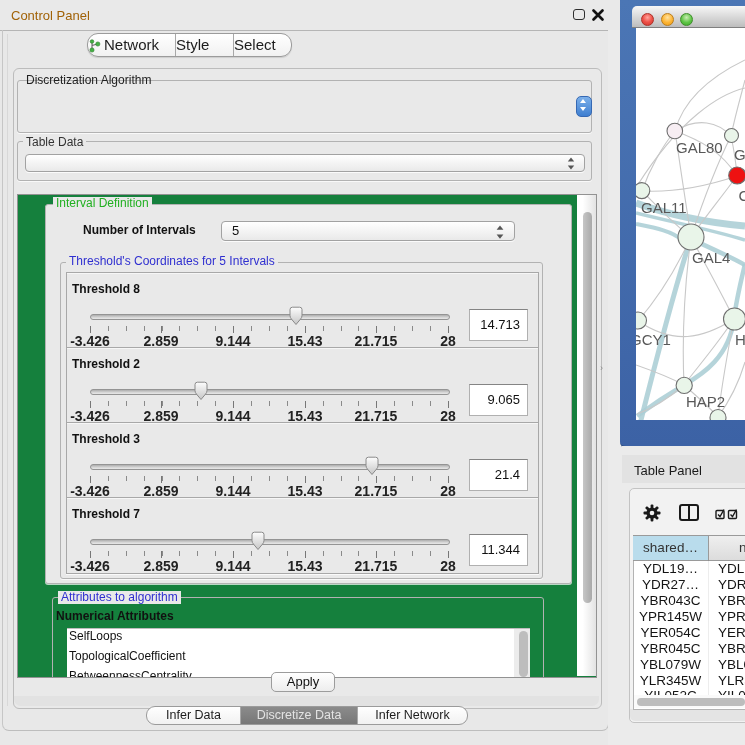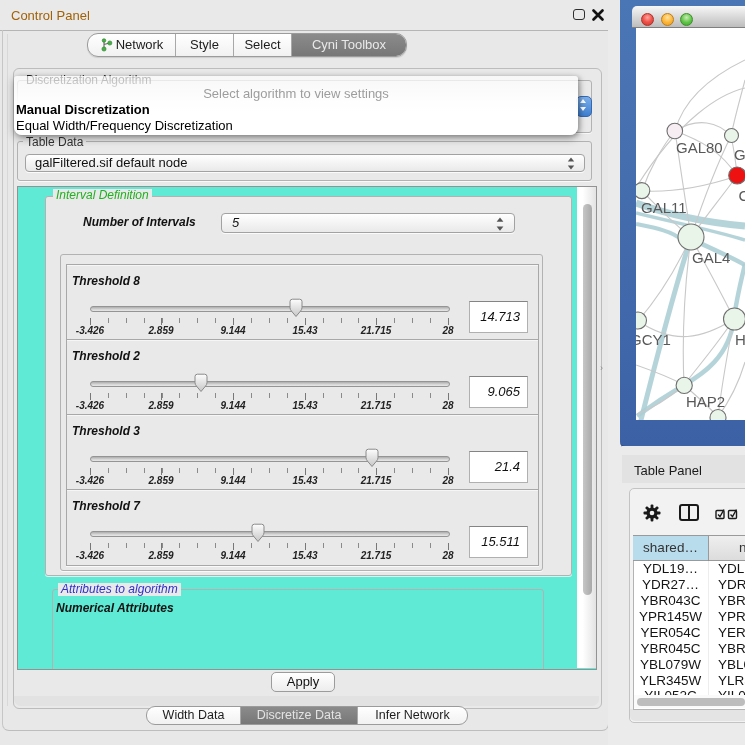--- a/index.html
+++ b/index.html
@@ -14,27 +14,27 @@
 .arrows i{position:absolute;left:0;width:0;height:0;border-left:4px solid transparent;border-right:4px solid transparent;}
 .arrows .up{top:0;border-bottom:5px solid #555;}
 .arrows .dn{bottom:0;border-top:5px solid #555;}
 .tpanel{position:absolute;left:48px;width:471px;height:75px;border:1px solid #a8a8a8;background:#e9e9e9;box-shadow:inset 0 1px 0 #f6f6f6,0 1px 0 #fafafa;}
 .tlabel{position:absolute;left:5px;top:9px;font-weight:bold;font-size:12px;color:#111;}
 .track{position:absolute;left:23px;top:41px;width:358px;height:4px;border:1px solid #949494;border-radius:3px;
   background:linear-gradient(#adadad,#d6d6d6 60%,#e8e8e8);}
 .ticks{position:absolute;left:23px;top:53px;width:359px;height:5px;
   background:repeating-linear-gradient(90deg,#8a8a8a 0 1px,transparent 1px 17.9px);}
 .mtick{position:absolute;top:53px;width:1px;height:7px;background:#777;}
-.tl{position:absolute;top:60px;transform:translateX(-50%);font-size:10px;font-weight:bold;color:#222;}
+.tl{position:absolute;top:60px;transform:translateX(-50%);font-size:14px;font-weight:bold;color:#222;}
 .vbox{position:absolute;left:402px;top:36px;width:50px;height:30px;background:#fff;border:1px solid #b0b0b0;border-top-color:#848484;
   font-size:13px;color:#111;text-align:right;line-height:30px;padding-right:7px;}
 .thumb{position:absolute;top:32px;}
 .seg{display:flex;position:absolute;height:22px;border:1px solid #9b9b9b;border-radius:11px;
   background:linear-gradient(#ffffff,#f1f1f1);box-shadow:0 1px 1px rgba(0,0,0,.12);overflow:hidden;}
-.seg div{font-size:13px;color:#1c1c1c;line-height:21px;text-align:center;border-right:1px solid #a8a8a8;}
+.seg div{font-size:15px;color:#1c1c1c;line-height:21px;text-align:left;border-right:1px solid #a8a8a8;}
 .seg div:last-child{border-right:none;}
 .seg .sel{background:linear-gradient(#8b8b8b,#777);color:#e9e9e9;}
 .seg2{display:flex;position:absolute;height:17px;border:1px solid #9b9b9b;border-radius:9px;
   background:linear-gradient(#ffffff,#f1f1f1);overflow:hidden;}
 .seg2 div{font-size:12.5px;color:#1c1c1c;line-height:16px;text-align:center;border-right:1px solid #a8a8a8;}
 .seg2 div:last-child{border-right:none;text-align:center;}
 .seg2 .sel{background:linear-gradient(#8b8b8b,#777);color:#e3e3e3;}
 .row{position:absolute;left:0;width:100%;font-size:13.5px;color:#141414;}
 .rc1{position:absolute;left:633px;width:75px;text-align:center;}
 .rc2{position:absolute;left:718px;}
@@ -56,59 +56,58 @@
 
 <div class="seg" style="left:87px;top:33px;">
   <div style="width:87px;"><svg width="13" height="14" viewBox="0 0 13 14" style="vertical-align:-3px;margin-right:3px;">
           <path d="M4 2.5 V11 M4 6.5 L9.5 5" stroke="#666" stroke-width="1.1" fill="none"></path>
           <circle cx="4" cy="2.5" r="1.8" fill="#44b044" stroke="#2c7d2c" stroke-width=".6"></circle>
           <circle cx="4" cy="11" r="2.1" fill="#44b044" stroke="#2c7d2c" stroke-width=".6"></circle>
           <circle cx="9.8" cy="5" r="2.1" fill="#44b044" stroke="#2c7d2c" stroke-width=".6"></circle>
         </svg>Network</div>
   <div style="width:57px;">Style</div>
   <div style="width:57px;">Select</div>
-  <div class="sel" style="width:114px;">Cyni Toolbox</div>
 </div>
 
 <div class="abs" style="left:13px;top:68px;width:587px;height:639px;border:1px solid #bcbcbc;border-radius:6px;background:#e9e9e9;"></div>
     <div class="abs" style="left:14px;top:696px;width:585px;height:10px;background:#e2e2e2;border-radius:0 0 7px 7px;"></div>
 
 <div class="groupbox" style="left:17px;top:80px;width:573px;height:51px;"></div>
 <div class="gtitle" style="left:23px;top:74px;color:#222;background:transparent;">Discretization Algorithm</div>
 
 <div class="abs" style="left:576px;top:96px;width:14px;height:19px;border-radius:5px;background:linear-gradient(#7cb0ea,#3e7ed0);border:1px solid #3568b3;"></div>
 <div class="abs" style="left:580px;top:99px;width:0;height:0;border-left:3.5px solid transparent;border-right:3.5px solid transparent;border-bottom:4.5px solid #fff;"></div>
 <div class="abs" style="left:580px;top:107px;width:0;height:0;border-left:3.5px solid transparent;border-right:3.5px solid transparent;border-top:4.5px solid #fff;"></div>
 
 <div class="groupbox" style="left:17px;top:141px;width:573px;height:38px;"></div>
 <div class="gtitle" style="left:23px;top:136px;">Table Data</div>
 <div class="combo" style="left:25px;top:154px;width:558px;height:16px;line-height:16px;">
-  <span style="padding-left:9px;">galFiltered.sif default node</span>
   <span class="arrows" style="right:8px;top:2px;height:13px;">
         <i class="up" style="transform:scale(.8);"></i>
         <i class="dn" style="transform:scale(.8);"></i>
       </span>
 </div>
 
-<div class="abs" style="left:17px;top:186px;width:578px;height:482px;border:1px solid #929292;background:#5eead4;overflow:hidden;font-style:italic;">
+<div class="abs" style="left:17px;top:194px;width:578px;height:482px;border:1px solid #929292;background:#15803d;overflow:hidden;">
  <div class="abs" style="left:0;top:0;width:559px;height:480px;border-right:1px solid #cfcfcf;"></div>
 
  <div class="groupbox" style="left:27px;top:9px;width:525px;height:378px;background:#e9e9e9;"></div>
  <div class="gtitle" style="left:35px;top:2px;color:#21b021;background:#e9e9e9;">Interval Definition</div>
 
  <div class="abs" style="left:65px;top:28px;font-size:12px;font-weight:bold;color:#111;">Number of Intervals</div>
  <div class="combo" style="left:203px;top:26px;width:292px;height:18px;line-height:18px;">
    <span style="padding-left:10px;">5</span>
    <span class="arrows" style="right:9px;top:3px;height:14px;">
           <i class="up" style="transform:scale(.85);"></i>
           <i class="dn" style="transform:scale(.85);"></i>
         </span>
  </div>
 
  <div class="groupbox" style="left:42px;top:67px;width:481px;height:315px;"></div>
+ <div class="gtitle" style="left:48px;top:60px;color:#2f2fd0;background:#e9e9e9;">Threshold's Coordinates for 5 Intervals</div>
 
  <div class="tpanel" style="top:77px;">
    <div class="tlabel">Threshold 8</div>
    <div class="track"></div>
         <div class="ticks"></div>
    <div class="mtick" style="left:23px;"></div>
         <div class="mtick" style="left:94px;"></div>
         <div class="mtick" style="left:166px;"></div>
         <div class="mtick" style="left:238px;"></div>
         <div class="mtick" style="left:309px;"></div>
@@ -187,36 +186,41 @@
         <div class="mtick" style="left:381px;"></div>
    <span class="tl" style="left:23px;">-3.426</span>
         <span class="tl" style="left:94px;">2.859</span>
         <span class="tl" style="left:166px;">9.144</span>
         <span class="tl" style="left:238px;">15.43</span>
         <span class="tl" style="left:309px;">21.715</span>
         <span class="tl" style="left:381px;">28</span>
    <svg class="thumb" style="left:183px;" width="16" height="21" viewBox="0 0 16 21">
           <path d="M8 19.5 L3.4 14 Q2 12.6 2 10.4 L2 4.6 Q2 2.2 4.4 2.2 L11.6 2.2 Q14 2.2 14 4.6 L14 10.4 Q14 12.6 12.6 14 Z" fill="url(#th)" stroke="#8a8a8a"></path>
         </svg>
-   <div class="vbox">15.511</div>
+   <div class="vbox">11.344</div>
  </div>
 
  <div class="groupbox" style="left:34px;top:402px;width:490px;height:90px;"></div>
  <div class="gtitle" style="left:40px;top:396px;color:#2f2fd0;">Attributes to algorithm</div>
  <div class="abs" style="left:38px;top:414px;font-size:12px;font-weight:bold;color:#111;">Numerical Attributes</div>
+ <div class="abs" style="left:49px;top:433px;width:463px;height:48px;background:#fff;border-top:1px solid #bdbdbd;overflow:hidden;">
+   <div style="position:absolute;left:2px;top:-3px;font-size:12px;color:#111;line-height:20px;">SelfLoops<br>TopologicalCoefficient<br>BetweennessCentrality</div>
+   <div style="position:absolute;left:447px;top:0;width:16px;height:48px;background:#ececec;"></div>
+   <div style="position:absolute;left:452px;top:1.5px;width:9px;height:46px;background:#bdbdbd;border-radius:4.5px;"></div>
+ </div>
 
  <div class="abs" style="left:559px;top:0;width:19px;height:481px;background:linear-gradient(90deg,#ffffff 30%,#efefef 70%,#e2e2e2);"></div>
  <div class="abs" style="left:565px;top:17px;width:9px;height:391px;background:linear-gradient(90deg,#c6c6c6,#a9a9a9);border-radius:4.5px;"></div>
 </div>
 
 <div class="abs" style="left:271px;top:672px;width:62px;height:18px;border:1px solid #9c9c9c;border-radius:5px;
   background:linear-gradient(#ffffff,#ededed);font-size:13px;color:#111;text-align:center;line-height:18px;">Apply</div>
 
 <div class="seg2" style="left:146px;top:706px;">
-  <div style="width:93px;">Width Data</div>
+  <div style="width:93px;">Infer Data</div>
   <div class="sel" style="width:116px;">Discretize Data</div>
   <div style="width:109px;">Infer Network</div>
 </div>
 
 <div class="abs" style="left:608px;top:30px;width:14px;height:715px;background:#ebebeb;"></div>
 <div class="abs" style="left:600px;top:363px;font-size:9px;color:#8a8a8a;">›</div>
 
 <div class="abs" style="left:622px;top:0;width:123px;height:745px;background:#e8e8e8;border-left:1px solid #cfcfcf;"></div>
 
 <div class="abs" style="left:620px;top:0;width:125px;height:446px;background:linear-gradient(180deg,#4b76b5,#3c62a5);border-bottom-left-radius:6px;border-bottom:2px solid #2b4b80;"></div>
@@ -356,21 +360,14 @@
       <span class="rc1">YLR345W</span>
       <span class="rc2">YLR345W</span>
     </div>
 <div class="row" style="top:688px;height:8px;overflow:hidden;">
       <span class="rc1">YIL052C</span>
       <span class="rc2">YIL052C</span>
     </div>
 <div class="abs" style="left:634px;top:695px;width:111px;height:13px;background:#fafafa;"></div>
 <div class="abs" style="left:637px;top:697.5px;width:108px;height:8px;background:#bdbdbd;border-radius:4px;"></div>
 
-<div class="abs" style="left:14px;top:76px;width:564px;height:59px;border-radius:3px 3px 8px 8px;
-  background:linear-gradient(rgba(255,255,255,.66),rgba(255,255,255,.96) 45%,#fff 62%);
-  box-shadow:0 3px 8px rgba(0,0,0,.38),2px 1px 4px rgba(0,0,0,.18);">
-  <div style="position:absolute;left:0;top:10px;width:100%;text-align:center;font-size:13px;color:#9d9d9d;">Select algorithm to view settings</div>
-  <div style="position:absolute;left:2px;top:26px;font-size:13px;font-weight:bold;color:#000;">Manual Discretization</div>
-  <div style="position:absolute;left:2px;top:42px;font-size:13px;color:#000;">Equal Width/Frequency Discretization</div>
-</div>
 
 </div>
 
 </body></html>

